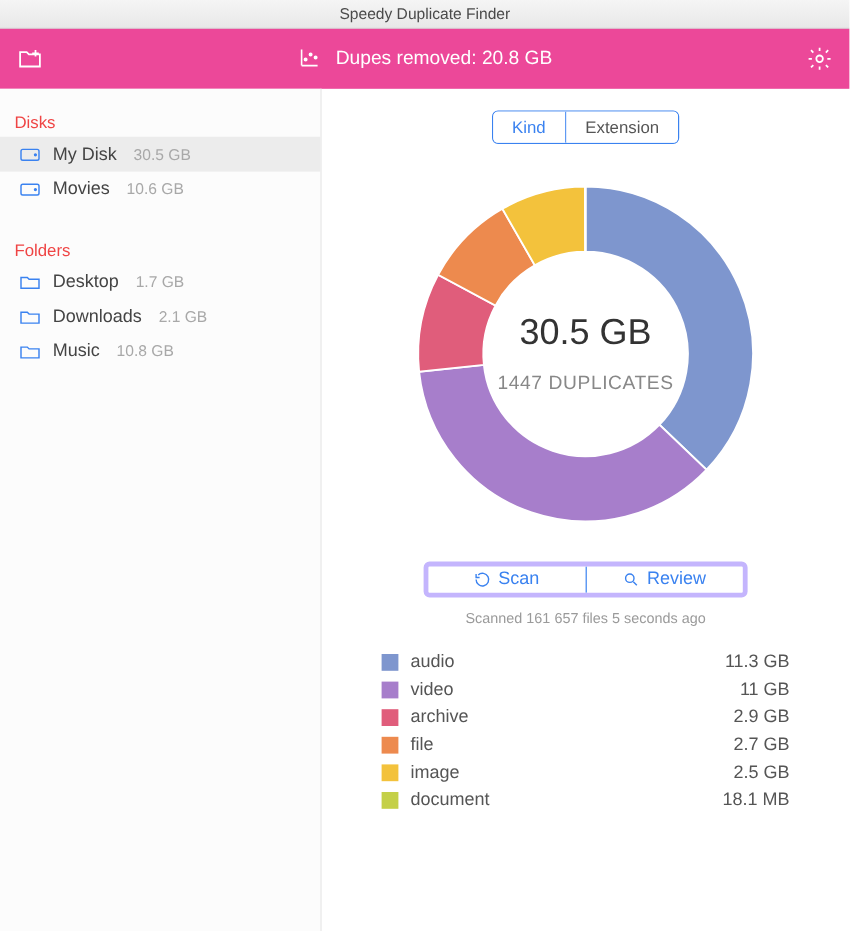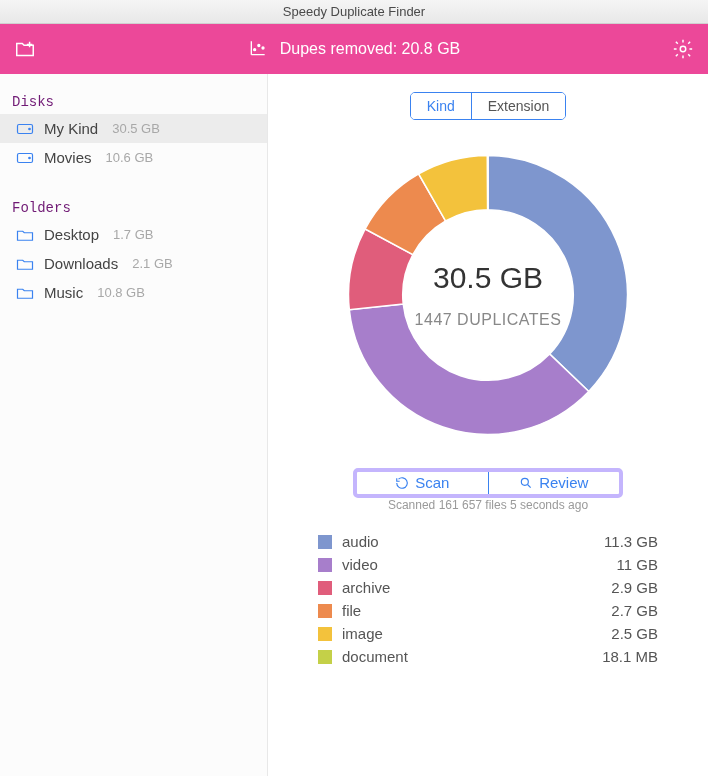--- a/index.html
+++ b/index.html
@@ -4,38 +4,38 @@
 <style>
   * { box-sizing: border-box; margin: 0; padding: 0; }
   html, body { width: 708px; height: 776px; font-family: -apple-system, "Helvetica Neue", Arial, sans-serif; background:#fff; }
   .titlebar { height: 24px; background: linear-gradient(#f5f5f5,#e8e8e8); border-bottom:1px solid #d0d0d0; text-align:center; font-size:13px; line-height:24px; color:#4a4a4a; }
   .toolbar { height: 50px; background:#ec4899; display:flex; align-items:center; color:#fff; padding:0 14px; }
   .toolbar .spacer { flex:1; }
   .toolbar .center { display:flex; align-items:center; gap:10px; font-size:16px; }
   .tb-icon { width:22px; height:22px; display:inline-block; }
   .body { display:flex; height: calc(776px - 24px - 50px); }
   .sidebar { width: 268px; border-right:1px solid #e8e8e8; background:#fcfcfc; padding-top:10px; }
-  .section-h { font-size:14px; color:#701a75; padding:10px 12px 4px; font-weight:500;font-family:Liberation Mono, monospace; }
+  .section-h { font-size:14px; color:#ef4444; padding:10px 12px 4px; font-weight:500; }
   .row { display:flex; align-items:center; gap:10px; padding:6px 12px 6px 16px; font-size:15px; color:#444; cursor:pointer; }
   .row.selected { background:#ececec; }
   .row .sub { color:#a8a8a8; font-size:13px; margin-left:4px; }
   .disk-ic, .folder-ic { width:18px; height:14px; flex:none; }
   .main { flex:1; padding:18px 30px 10px; display:flex; flex-direction:column; align-items:center; }
   .segmented { display:inline-flex; border:1px solid #3a82f0; border-radius:5px; overflow:hidden; height:28px; }
   .segmented div { padding:0 16px; font-size:14px; line-height:26px; cursor:pointer; }
   .segmented .on { background:#fff; color:#3a82f0; border-right:1px solid #3a82f0; }
   .segmented .off { background:#fff; color:#555; }
   .donut-wrap { position:relative; width:310px; height:310px; margin-top:20px; }
   .donut-center { position:absolute; inset:0; display:flex; flex-direction:column; align-items:center; justify-content:center; }
   .donut-center .big { font-size:30px; color:#333; font-weight:400; }
   .donut-center .small { font-size:16px; color:#888; letter-spacing:0.5px; margin-top:16px; }
   .btnrow { display:flex; border:4px solid #c4b5fd; border-radius:5px; overflow:hidden; margin-top:18px; height:30px; width:270px; }
   .btnrow div { flex:1; text-align:center; line-height:28px; font-size:15px; color:#3a82f0; cursor:pointer; display:flex; align-items:center; justify-content:center; gap:6px; }
   .btnrow div:first-child { border-right:1px solid #3a82f0; }
-  .status { font-size:12px; color:#9a9a9a; }
+  .status { font-size:12px; color:#9a9a9a; margin-top:10px; }
   .legend { width:100%; max-width:340px; margin-top:18px; }
   .legend-row { display:flex; align-items:center; font-size:15px; color:#555; padding:3px 0; }
   .swatch { width:14px; height:14px; margin-right:10px; flex:none; }
   .lname { flex:1; }
   .lsize { color:#555; }
   svg { display:block; }
 </style>
 </head>
 <body>
 
@@ -73,21 +73,21 @@
 
 <div class="body">
   <div class="sidebar">
     <div class="section-h">Disks</div>
     <div id="disks-list">
         <div class="row selected">
           <svg class="disk-ic" viewBox="0 0 24 18" fill="none" stroke="#3a82f0" stroke-width="1.6">
             <rect x="2" y="3" width="20" height="12" rx="2"></rect>
             <circle cx="18" cy="9" r="1" fill="#3a82f0"></circle>
           </svg>
-          <span>My Kind</span>
+          <span>My Disk</span>
           <span class="sub">30.5 GB</span>
         </div>
         <div class="row">
           <svg class="disk-ic" viewBox="0 0 24 18" fill="none" stroke="#3a82f0" stroke-width="1.6">
             <rect x="2" y="3" width="20" height="12" rx="2"></rect>
             <circle cx="18" cy="9" r="1" fill="#3a82f0"></circle>
           </svg>
           <span>Movies</span>
           <span class="sub">10.6 GB</span>
         </div>

